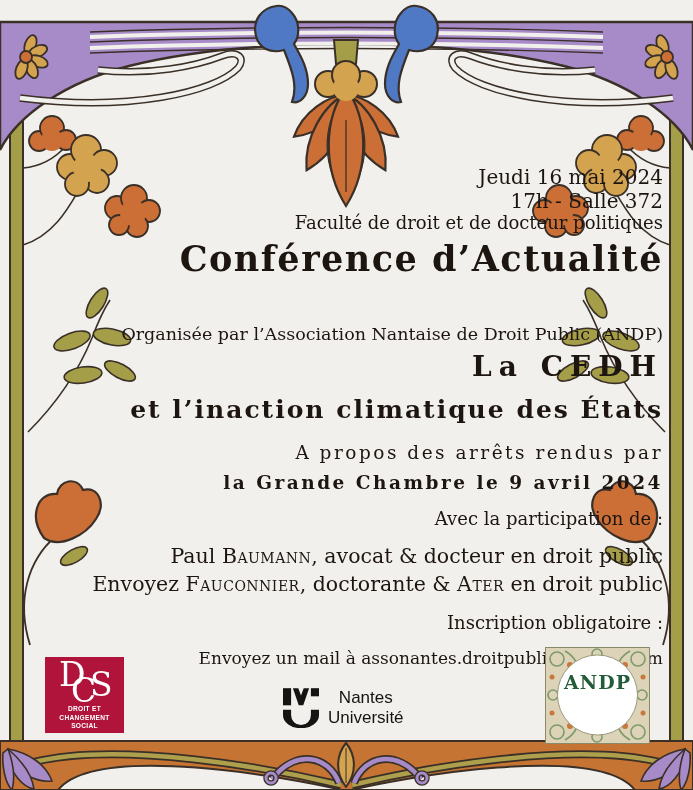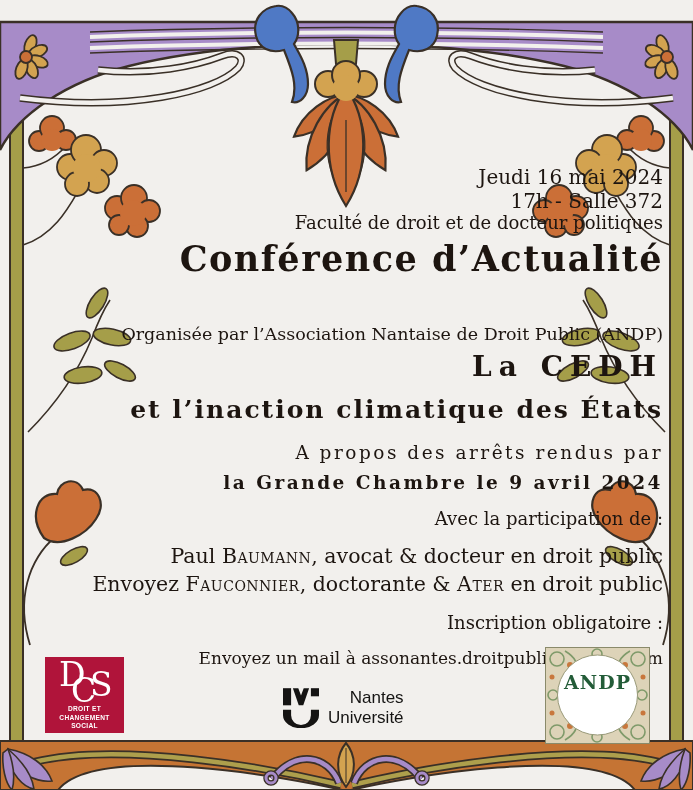--- a/index.html
+++ b/index.html
@@ -28,21 +28,21 @@
   .dcs{position:absolute;left:45px;top:657px;width:79px;height:76px;background:#b0143a;color:#fff;}
   .dcs .ltr{position:absolute;font-family:"DejaVu Serif",serif;font-size:33px;line-height:1;}
   .dcs .d{left:14px;top:1px;}
   .dcs .c{left:26px;top:17px;}
   .dcs .s{left:45px;top:11px;}
   .dcs .cap{position:absolute;bottom:3px;left:0;right:0;text-align:center;
     font-family:"Liberation Sans",sans-serif;font-size:6.6px;font-weight:bold;line-height:1.25;letter-spacing:.3px;}
   
   .nantes{position:absolute;left:283px;top:688px;display:flex;align-items:center;gap:9px;}
   .nantes .ntxt{font-family:"Liberation Sans",sans-serif;font-size:17px;font-weight:500;
-    color:#151413;line-height:1.18;text-align:right;}
+    color:#151413;line-height:1.18;text-align:center;}
   
   .andp{position:absolute;left:545px;top:647px;width:105px;height:70px;}
   .andp .atxt{position:absolute;inset:0;display:flex;align-items:center;justify-content:center;
     font-family:"DejaVu Serif",serif;font-weight:bold;font-size:19px;letter-spacing:1px;color:#235c38;}
 </style>
 </head>
 <body>
 
 <div class="poster">
 

